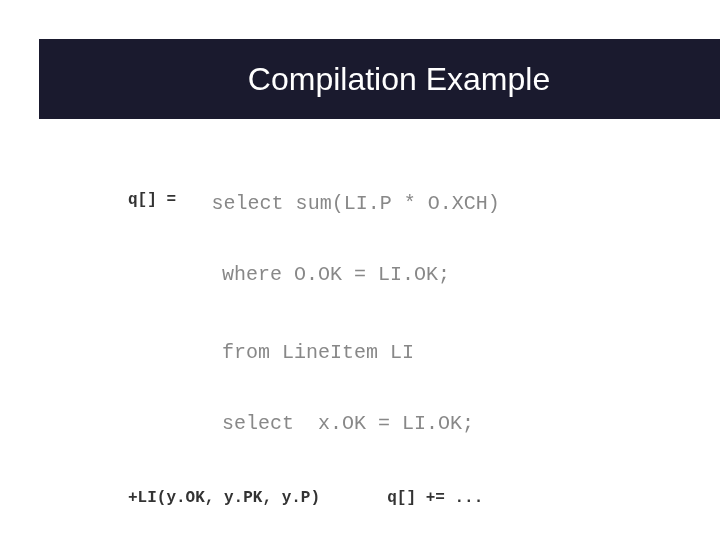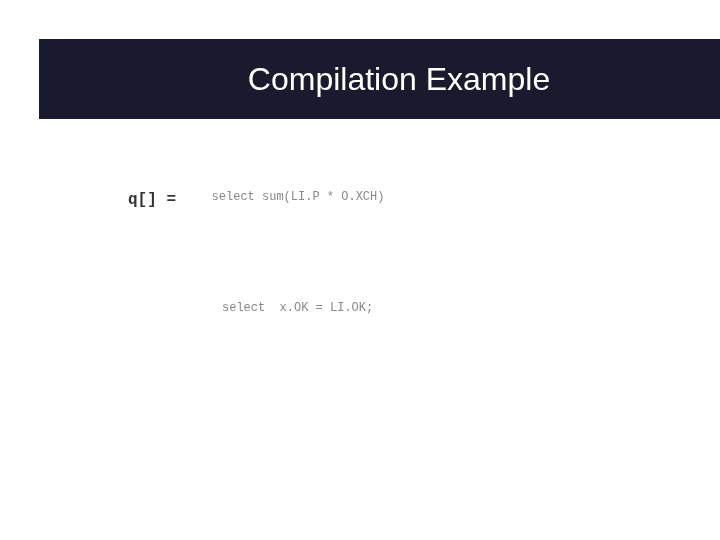--- a/index.html
+++ b/index.html
@@ -52,48 +52,58 @@
     .label {
       color: #333333;
       font-family: 'Courier New', Courier, monospace;
       font-size: 16px;
       font-weight: bold;
     }
 
     .code-text {
       color: #888888;
       font-family: 'Courier New', Courier, monospace;
-      font-size: 12px;
+      font-size: 20px;
     }
 
     .block-margin {
       margin-bottom: 20px;
     }
   </style>
 </head>
 <body>
 
 <div class="header">
   <span class="header-title">Compilation Example</span>
 </div>
 
 <div class="content">
 
   <div class="code-block block-margin">
     <div class="code-line">
       <span class="label">q[] = </span>
       <span class="code-text">select sum(LI.P * O.XCH)</span>
     </div>
+    <div class="code-line">
+      <span style="display:inline-block;width:68px;"></span>
+      <span class="code-text">where O.OK = LI.OK;</span>
+    </div>
   </div>
 
 
   <div class="code-block block-margin">
     <div class="code-line">
       <span style="display:inline-block;width:68px;"></span>
+      <span class="code-text">from LineItem LI</span>
     </div>
     <div class="code-line">
       <span style="display:inline-block;width:68px;"></span>
       <span class="code-text">select  x.OK = LI.OK;</span>
     </div>
   </div>
 
+  <div class="code-block">
+    <div class="code-line">
+      <span class="label">+LI(y.OK, y.PK, y.P)       q[] += ...</span>
+    </div>
+  </div>
 
 </div>
 
 </body></html>

